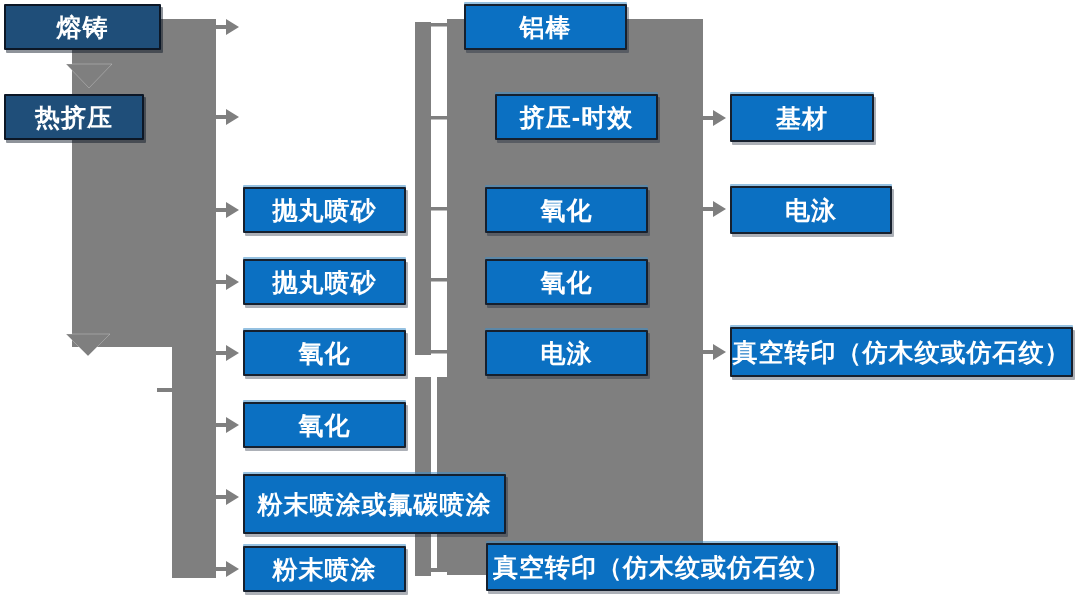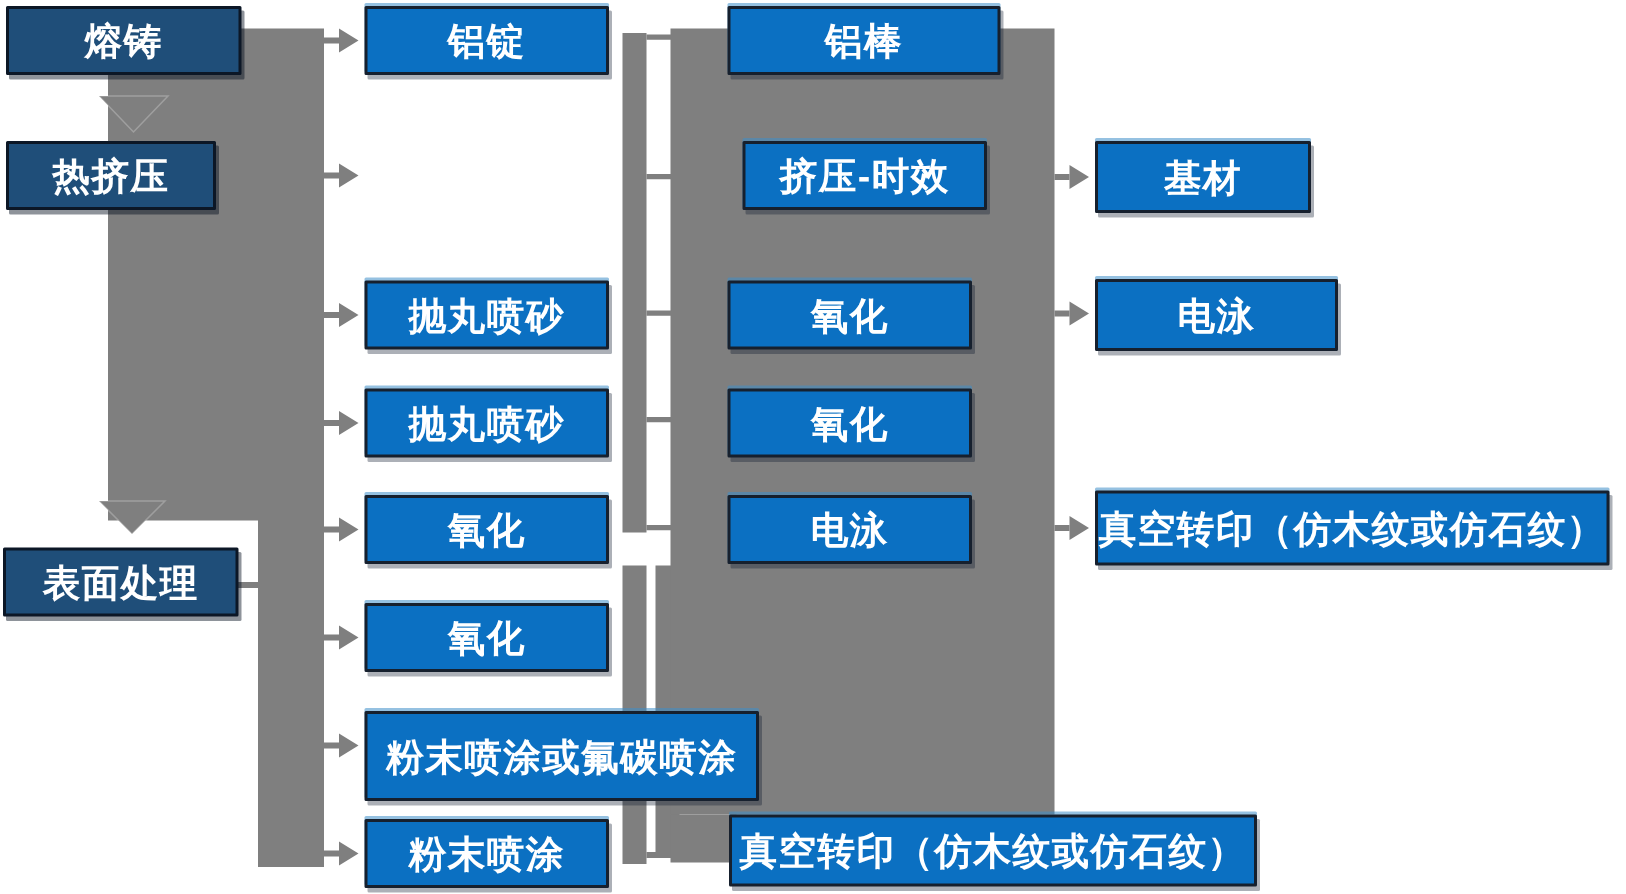--- a/index.html
+++ b/index.html
@@ -88,31 +88,29 @@
         <polygon points="713,110 713,126 726,118" fill="#7f7f7f"></polygon>
         <rect x="703" y="207" width="10" height="4" fill="#7f7f7f"></rect>
         <polygon points="713,201 713,217 726,209" fill="#7f7f7f"></polygon>
         <rect x="703" y="350" width="10" height="4" fill="#7f7f7f"></rect>
         <polygon points="713,344 713,360 726,352" fill="#7f7f7f"></polygon>
       </g>
   </svg>
 
   <div class="node dark" style="left:4px;top:4px;width:157px;height:46px">熔铸</div>
   <div class="node dark" style="left:4px;top:94px;width:140px;height:46px">热挤压</div>
-  <div class="node dark" style="left:2px;top:365px;width:157px;height:46px">表面处理</div>
 
-  <div class="node blue" style="left:243px;top:4px;width:163px;height:46px">铝锭</div>
   <div class="node blue" style="left:243px;top:187px;width:163px;height:46px">抛丸喷砂</div>
   <div class="node blue" style="left:243px;top:259px;width:163px;height:46px">抛丸喷砂</div>
   <div class="node blue" style="left:243px;top:330px;width:163px;height:46px">氧化</div>
   <div class="node blue" style="left:243px;top:402px;width:163px;height:46px">氧化</div>
   <div class="node blue" style="left:243px;top:474px;width:263px;height:60px">粉末喷涂或氟碳喷涂</div>
   <div class="node blue" style="left:243px;top:546px;width:163px;height:46px">粉末喷涂</div>
 
-  <div class="node blue" style="left:485px;top:4px;width:182px;height:46px">铝棒</div>
+  <div class="node blue" style="left:464px;top:4px;width:163px;height:46px">铝棒</div>
   <div class="node blue" style="left:495px;top:94px;width:163px;height:46px">挤压-时效</div>
   <div class="node blue" style="left:485px;top:187px;width:163px;height:46px">氧化</div>
   <div class="node blue" style="left:485px;top:259px;width:163px;height:46px">氧化</div>
   <div class="node blue" style="left:485px;top:330px;width:163px;height:46px">电泳</div>
   <div class="node blue" style="left:486px;top:543px;width:352px;height:48px">真空转印（仿木纹或仿石纹）</div>
 
   <div class="node blue" style="left:730px;top:94px;width:144px;height:48px">基材</div>
   <div class="node blue" style="left:730px;top:186px;width:162px;height:48px">电泳</div>
   <div class="node blue" style="left:730px;top:327px;width:343px;height:50px">真空转印（仿木纹或仿石纹）</div>
 

